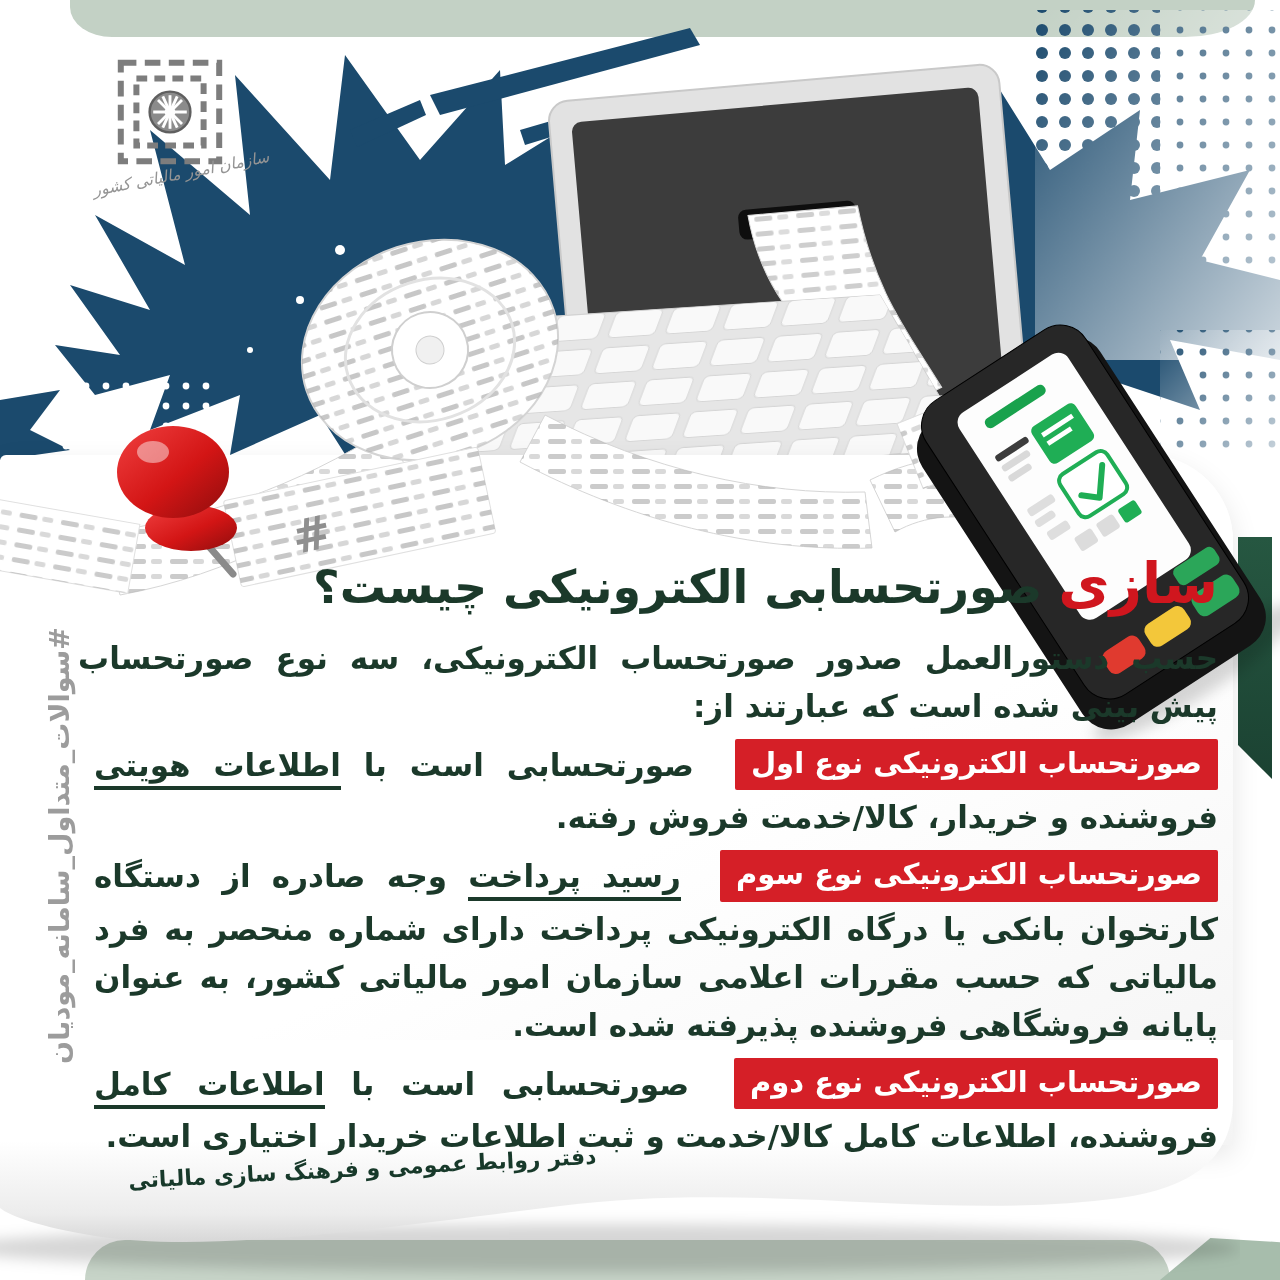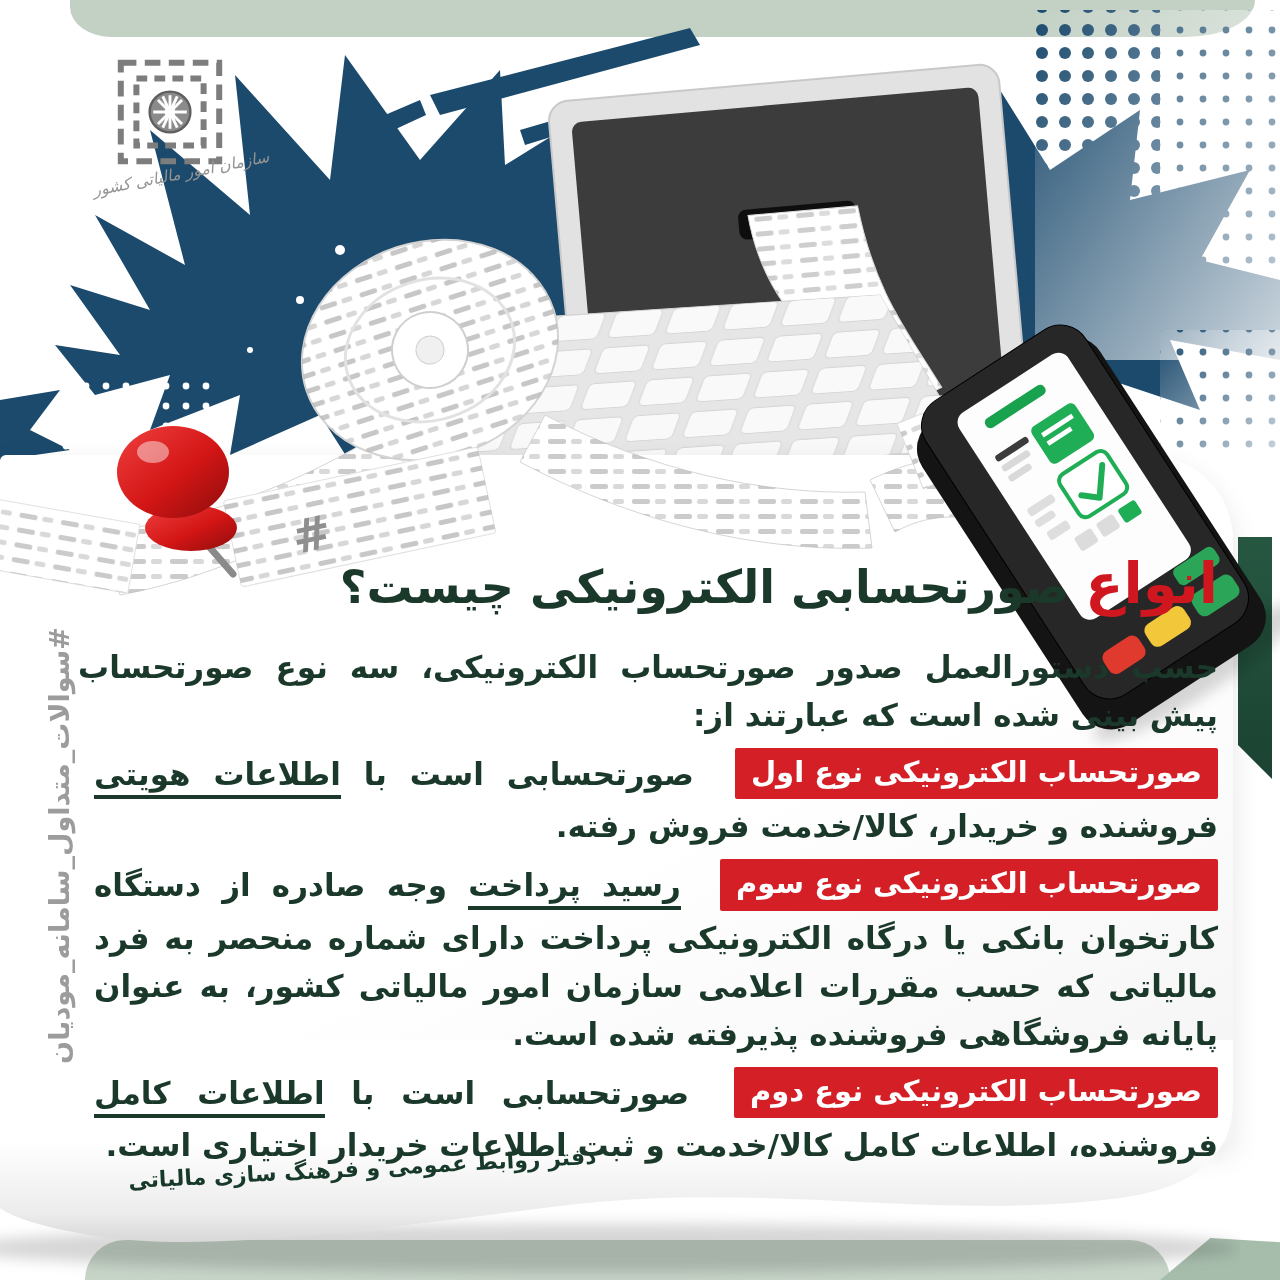--- a/index.html
+++ b/index.html
@@ -28,21 +28,21 @@
   .ribbon{position:absolute;left:1238px;top:537px;width:34px;height:242px;
           background:linear-gradient(180deg,#265741,#1b4232);
           clip-path:polygon(0 0,100% 0,100% 100%,0 86%);z-index:4;}
   
   .art-fg{position:absolute;left:0;top:0;z-index:5;pointer-events:none;}
   
   .content{position:absolute;left:78px;top:548px;width:1140px;direction:rtl;text-align:right;
            color:#1b392a;font-weight:bold;z-index:6;}
   .title{font-size:46px;line-height:1.3;}
   .title .hl{color:#d0161e;font-size:56px;}
-  .intro{font-size:31px;line-height:1.55;text-align:justify;margin-top:22px;}
+  .intro{font-size:31px;line-height:1.55;text-align:justify;margin-top:13px;}
   p.type{font-size:31px;line-height:1.55;text-align:justify;margin:11px 0 0 16px;}
   .badge{display:inline-block;background:#d51f27;color:#ffffff;font-size:29px;line-height:1.15;
          padding:8px 16px 10px 16px;margin-left:18px;border-radius:2px;transform:translateY(-3px);}
   .u{border-bottom:4px solid #1b392a;padding-bottom:3px;}
   
   .hashtag{position:absolute;left:32px;top:622px;width:54px;height:446px;display:flex;
            align-items:center;justify-content:center;z-index:6;}
   .hashtag span{transform:rotate(-90deg);white-space:nowrap;direction:rtl;font-size:27px;
                 font-weight:bold;color:#9c9c9c;letter-spacing:1px;}
   
@@ -231,21 +231,21 @@
       <path d="M30,70 L58,102" stroke="#8a8a8a" stroke-width="7" stroke-linecap="round"></path>
       <path d="M-16,-8 L-2,52 L34,46 L18,-12 Z" fill="#b31313"></path>
       <ellipse cx="16" cy="56" rx="46" ry="23" fill="url(#pinG)"></ellipse>
       <ellipse cx="-2" cy="0" rx="56" ry="46" fill="url(#pinG)"></ellipse>
       <ellipse cx="-22" cy="-20" rx="16" ry="11" fill="#ffffff" opacity=".45"></ellipse>
     </g>
   </svg>
 
   <div class="content">
     <div class="title">
-      <span class="hl">انواع</span>
+      <span class="hl">سازی</span>
       <span>صورتحسابی الکترونیکی چیست؟</span>
     </div>
     <div class="intro">حسب دستورالعمل صدور صورتحساب الکترونیکی، سه نوع صورتحساب پیش بینی شده است که عبارتند از:</div>
 
     <p class="type">
       <span class="badge">صورتحساب الکترونیکی نوع اول</span>
       <span>صورتحسابی است با </span><span class="u">اطلاعات هویتی</span><span> فروشنده و خریدار، کالا/خدمت فروش رفته.</span>
     </p>
 
     <p class="type">

